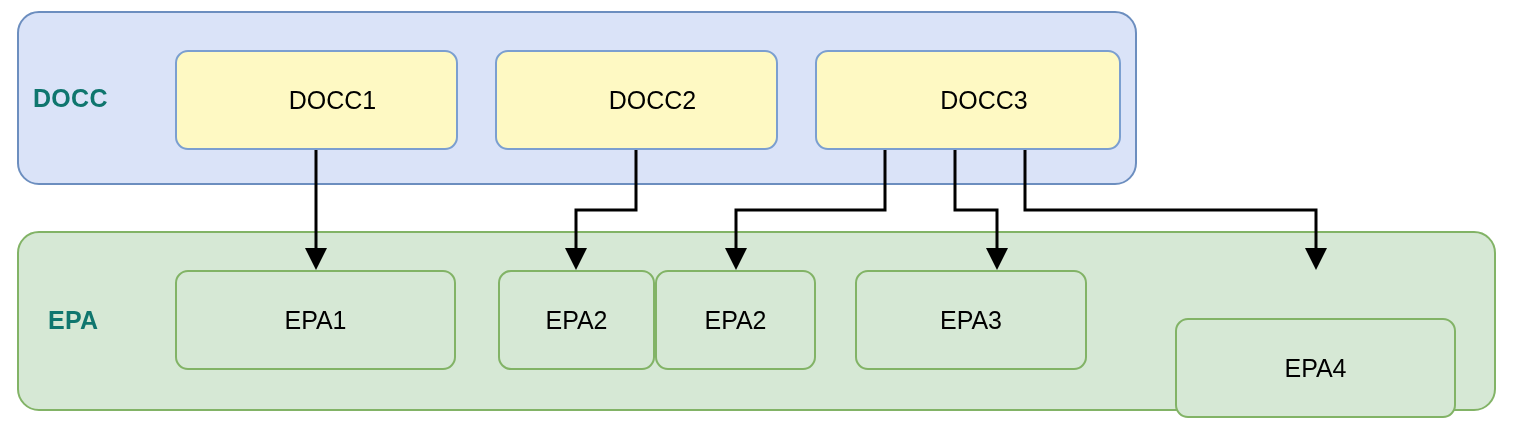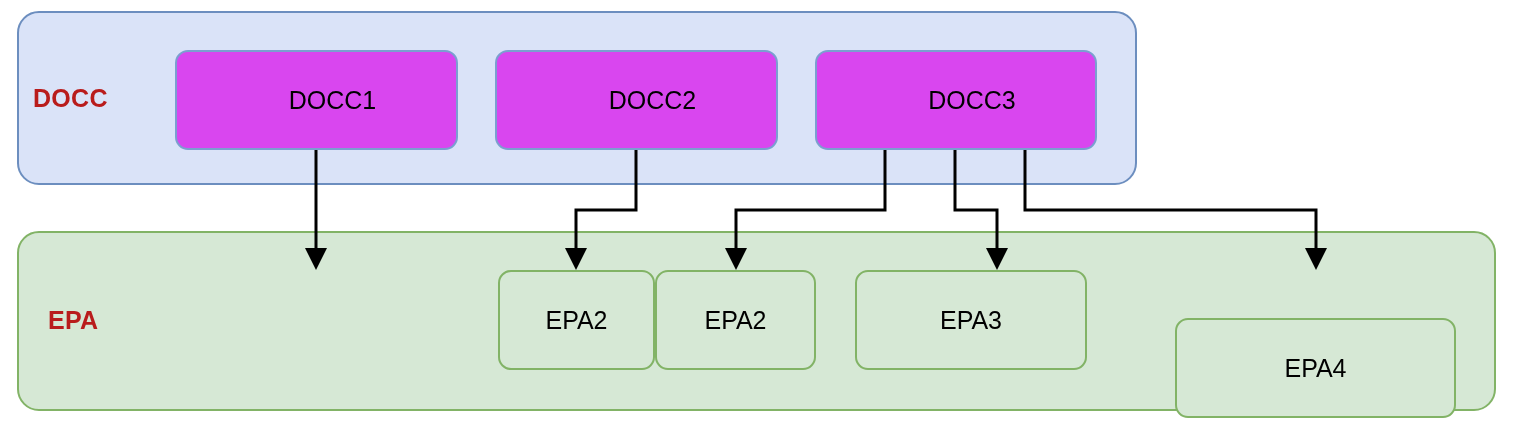--- a/index.html
+++ b/index.html
@@ -42,21 +42,21 @@
     width: 1479px;
     height: 180px;
     background: #d6e8d5;
     border-color: #82b366;
   }
 
   .lane-title {
     position: absolute;
     font-weight: bold;
     font-size: 25px;
-    color: #b91c1c;
+    color: #0f766e;
     letter-spacing: 0.3px;
     white-space: nowrap;
   }
   .lane-title-docc { left: 33px; top: 84px; }
   .lane-title-epa  { left: 48px; top: 306px; }
 
   
   .node {
     position: absolute;
     box-sizing: border-box;
@@ -64,21 +64,21 @@
     border-style: solid;
     border-radius: 13px;
     display: flex;
     align-items: center;
     justify-content: center;
     font-size: 25px;
     color: #000000;
     white-space: nowrap;
   }
   .node-docc {
-    background: #d946ef;
+    background: #fef9c3;
     border-color: #7b9fd0;
     padding-left: 32px;
   }
   .node-epa {
     background: #d6e8d5;
     border-color: #82b366;
   }
 
   
   #wires {
@@ -104,22 +104,23 @@
 <div id="canvas">
 
   <div class="lane lane-docc" style="left: 17px; top: 11px; width: 1120px; height: 174px; background: rgb(218, 227, 248); border-color: rgb(108, 142, 191);"></div>
   <div class="lane-title lane-title-docc">DOCC</div>
 
   <div class="lane lane-epa" style="left: 17px; top: 231px; width: 1479px; height: 180px; background: rgb(214, 232, 213); border-color: rgb(130, 179, 102);"></div>
   <div class="lane-title lane-title-epa">EPA</div>
 
   <div class="node node-docc" id="n-docc1" style="left: 175px; top: 50px; width: 283px; height: 100px;">DOCC1</div>
   <div class="node node-docc" id="n-docc2" style="left: 495px; top: 50px; width: 283px; height: 100px;">DOCC2</div>
-  <div class="node node-docc" id="n-docc3" style="left: 815px; top: 50px; width: 282px; height: 100px;">DOCC3</div>
+  <div class="node node-docc" id="n-docc3" style="left: 815px; top: 50px; width: 306px; height: 100px;">DOCC3</div>
 
+  <div class="node node-epa" id="n-epa1" style="left: 175px; top: 270px; width: 281px; height: 100px;">EPA1</div>
   <div class="node node-epa" id="n-epa2a" style="left: 498px; top: 270px; width: 157px; height: 100px;">EPA2</div>
   <div class="node node-epa" id="n-epa2b" style="left: 655px; top: 270px; width: 161px; height: 100px;">EPA2</div>
   <div class="node node-epa" id="n-epa3" style="left: 855px; top: 270px; width: 232px; height: 100px;">EPA3</div>
   <div class="node node-epa" id="n-epa4" style="left: 1175px; top: 270px; width: 281px; height: 100px; margin-top: 48px;">EPA4</div>
 
   <svg id="wires" viewBox="0 0 1514 436">
       <path d="M 316 150 L 316 262" class="wire" stroke="#000000"></path>
       <polygon points="305,248 327,248 316,270" class="wire-head" fill="#000000"></polygon>
       <path d="M 636 150 L 636 210 L 576 210 L 576 262" class="wire" stroke="#000000"></path>
       <polygon points="565,248 587,248 576,270" class="wire-head" fill="#000000"></polygon>

